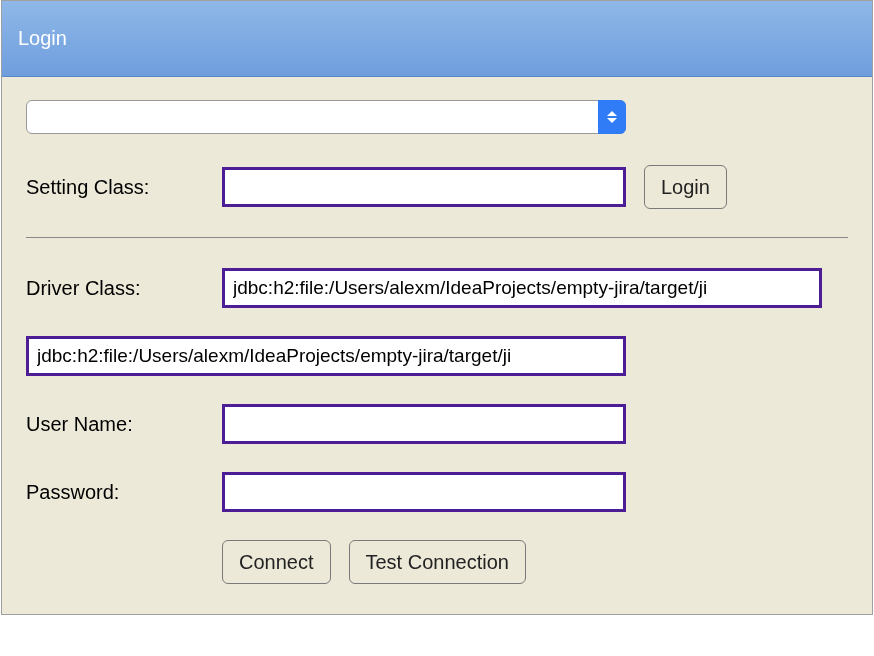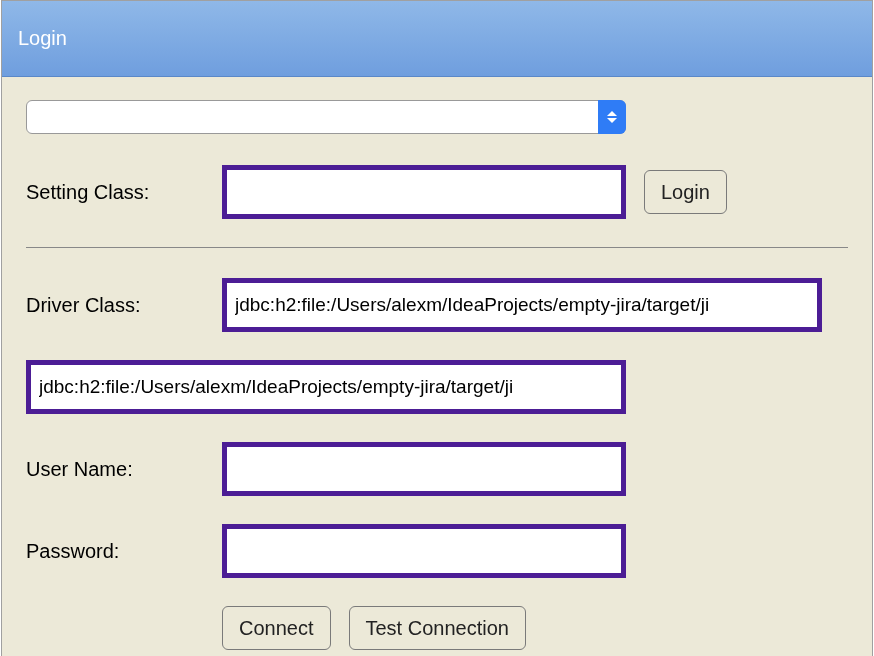--- a/index.html
+++ b/index.html
@@ -85,24 +85,24 @@
     .select-arrow::after {
       content: "";
       width: 0;
       height: 0;
       border-left: 5px solid transparent;
       border-right: 5px solid transparent;
     }
     .select-arrow::before { border-bottom: 5px solid #fff; }
     .select-arrow::after  { border-top: 5px solid #fff; }
     input[type="text"], input[type="password"] {
-      height: 54px;
+      height: 40px;
       font-size: 19px;
       padding: 4px 8px;
-      border: 5px solid #4c1d95;
+      border: 3px solid #4c1d95;
       background: #ffffff;
       font-family: Arial, Helvetica, sans-serif;
     }
     input.w400 { width: 404px; }
     input.w600 { width: 600px; }
     .btn {
       height: 44px;
       padding: 6px 16px;
       font-size: 20px;
       background: #ece9d8;

